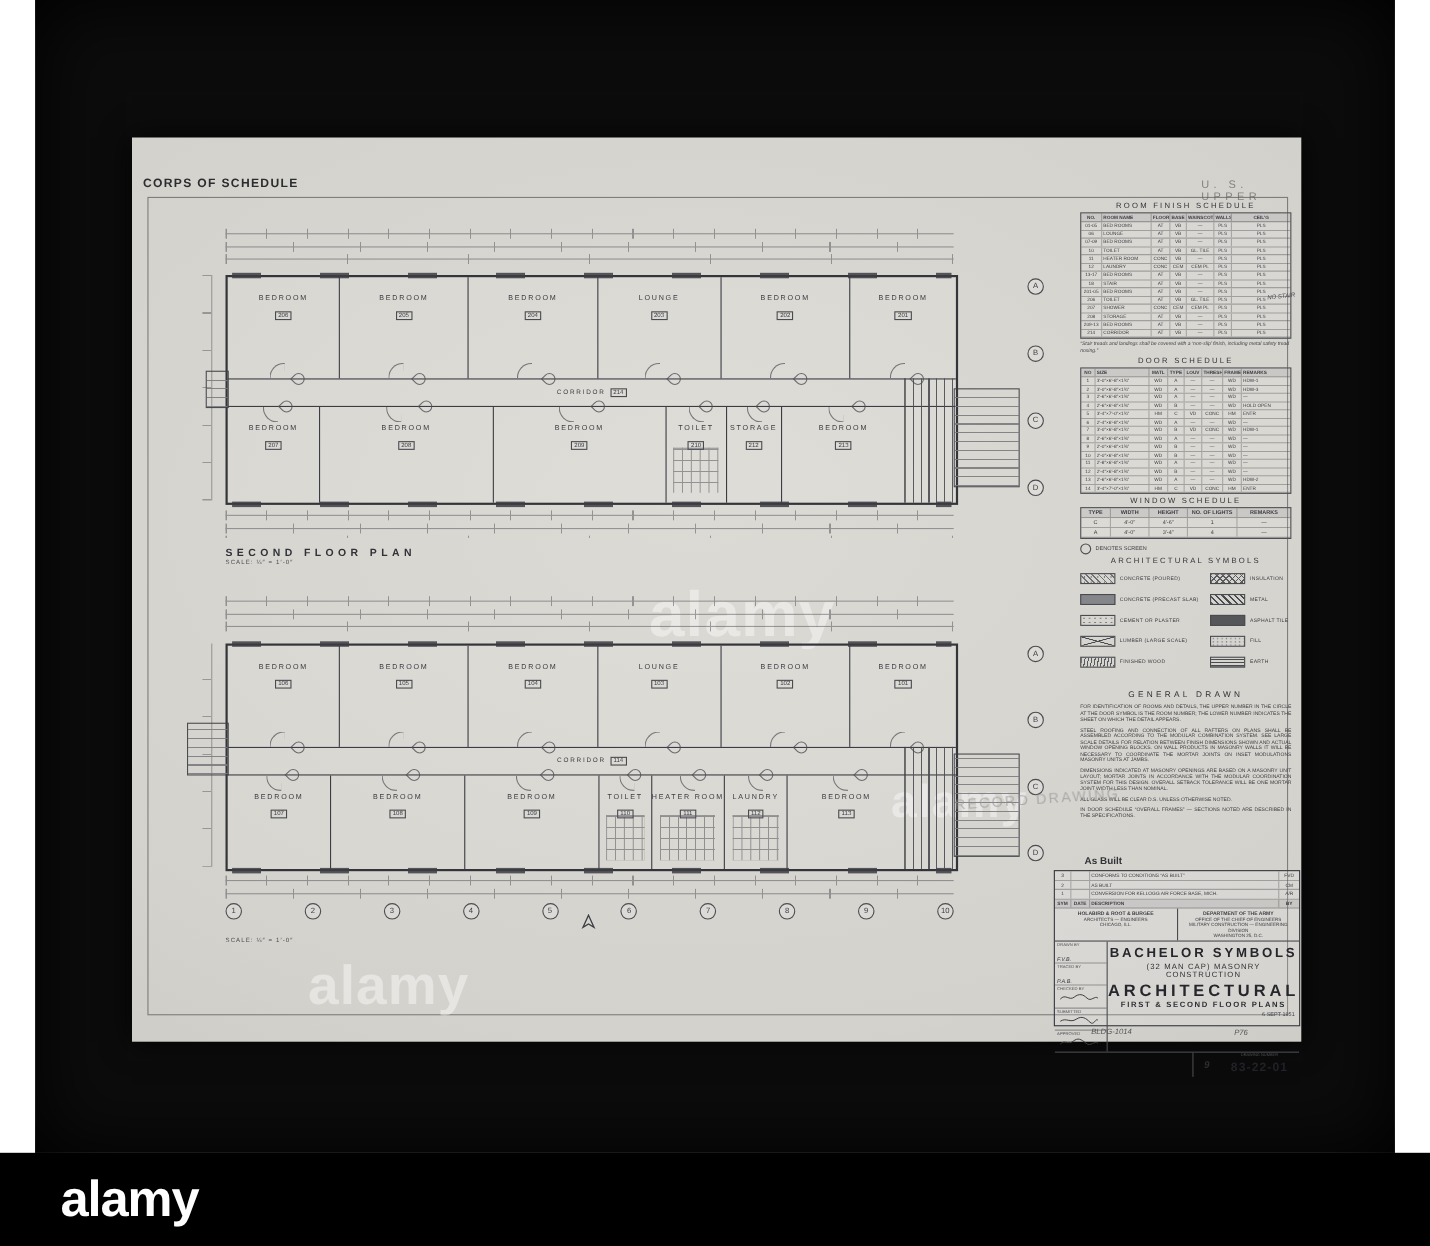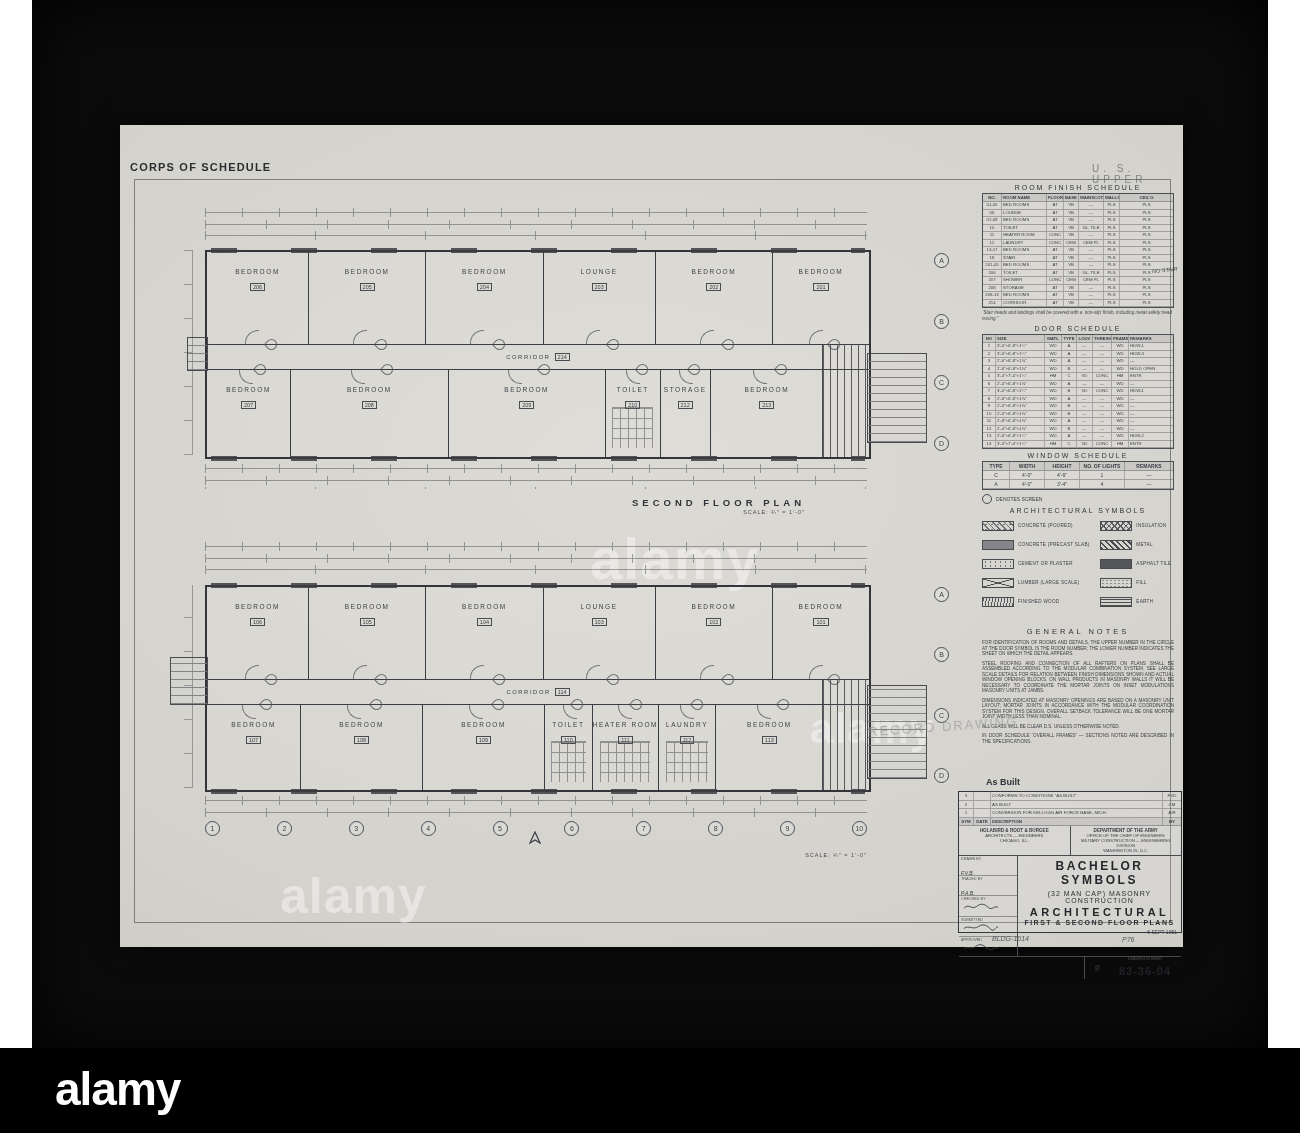--- a/index.html
+++ b/index.html
@@ -57,21 +57,21 @@
       repeating-linear-gradient(90deg,#55565c 0 1px,transparent 1px 8px),
       repeating-linear-gradient(0deg,transparent 0 9px,#55565c 9px 10px);}
   .corridor{height:24px;border-top:1.6px solid #3c3d44;border-bottom:1.6px solid #3c3d44;
     display:flex;align-items:center;justify-content:center;gap:4px;}
   .corridor .rm-name{font-size:5.8px;}
   .corridor .rm-num{margin-top:0;}
   .stair{position:absolute;right:0;top:92px;bottom:0;width:46px;border-left:1.4px solid #3c3d44;
     background:repeating-linear-gradient(90deg,#4b4c52 0 1px,transparent 1px 7px);opacity:.9;}
   .wing{position:absolute;border:1.6px solid #3c3d44;opacity:.9;
     background:repeating-linear-gradient(0deg,#7b7c80 0 1px,transparent 1px 8px);}
-  .caption{position:absolute;text-align:right;}
+  .caption{position:absolute;text-align:left;}
   .cap-main{font-size:9.5px;letter-spacing:4px;color:#313238;font-weight:bold;}
   .cap-scale{font-size:5.5px;letter-spacing:1px;margin-top:1px;color:#4a4b51;}
   .letters{position:absolute;display:flex;flex-direction:column;justify-content:space-between;}
   .bubbles{position:absolute;display:flex;justify-content:space-between;}
   .bubble{width:13px;height:13px;border:1px solid #4a4b51;border-radius:50%;font-size:7px;
     display:flex;align-items:center;justify-content:center;color:#3c3d44;background:rgba(255,255,255,.15);}
   .north{position:absolute;width:22px;text-align:center;}
   .north svg{display:block;margin:0 auto;}
   
   .panel{position:absolute;left:862px;top:56px;width:192px;}
@@ -129,21 +129,21 @@
   .firm div:first-child{font-weight:bold;font-size:4.6px;}
   .tb-main{display:flex;flex:1;}
   .stubs{width:58px;border-right:1px solid #4a4b50;display:flex;flex-direction:column;}
   .stub{flex:1;border-bottom:1px solid rgba(74,75,80,.5);padding:1px 2px;overflow:hidden;}
   .stub:last-child{border-bottom:none;}
   .stub .lab{font-size:3.8px;color:#505156;display:block;}
   .stub .val{font-size:5px;font-style:italic;color:#35363b;}
   .titles{flex:1;text-align:center;padding-top:3px;}
   .t-proj{font-size:12px;font-weight:bold;letter-spacing:2.5px;color:#26272c;}
   .t-sub{font-size:7px;letter-spacing:1px;margin-top:3px;color:#2e2f34;}
-  .t-disc{font-size:11px;font-weight:bold;letter-spacing:3.5px;margin-top:2px;color:#26272c;}
+  .t-disc{font-size:15px;font-weight:bold;letter-spacing:3.5px;margin-top:2px;color:#26272c;}
   .t-sheet{font-size:7px;font-weight:bold;letter-spacing:1.5px;margin-top:1px;color:#2e2f34;}
   .t-date{font-size:5px;text-align:right;margin:3px 4px 0 0;color:#3c3d44;}
   .tb-bottom{display:flex;height:26px;border-top:1px solid #4a4b50;}
   .appr-box{flex:1;border-right:1px solid #4a4b50;}
   .num-box{width:96px;display:flex;align-items:center;}
   .sheet-no{width:24px;font-size:9px;font-style:italic;font-weight:bold;text-align:center;color:#2c2d32;}
   .dwg{flex:1;text-align:center;}
   .dwg .lab{font-size:3.6px;display:block;color:#505156;}
   .dwg .no{font-size:11px;font-weight:bold;letter-spacing:1px;color:#212227;}
   .hand{position:absolute;font-size:7px;font-style:italic;color:#55565a;}
@@ -832,21 +832,21 @@
             <span class="sw sw-fill"></span>
             <span>FILL</span>
           </div>
 
           <div class="symitem">
             <span class="sw sw-earth"></span>
             <span>EARTH</span>
           </div>
         </div>
 
-      <div class="gn-title">GENERAL NOTES</div>
+      <div class="gn-title">GENERAL DRAWN</div>
       <div class="gn">
 
       <p>FOR IDENTIFICATION OF ROOMS AND DETAILS, THE UPPER NUMBER IN THE CIRCLE AT THE DOOR SYMBOL IS THE ROOM NUMBER; THE LOWER NUMBER INDICATES THE SHEET ON WHICH THE DETAIL APPEARS.</p>
           <p>STEEL ROOFING AND CONNECTION OF ALL RAFTERS ON PLANS SHALL BE ASSEMBLED ACCORDING TO THE MODULAR COMBINATION SYSTEM. SEE LARGE SCALE DETAILS FOR RELATION BETWEEN FINISH DIMENSIONS SHOWN AND ACTUAL WINDOW OPENING BLOCKS. ON WALL PRODUCTS IN MASONRY WALLS IT WILL BE NECESSARY TO COORDINATE THE MORTAR JOINTS ON INSET MODULATIONS MASONRY UNITS AT JAMBS.</p>
           <p>DIMENSIONS INDICATED AT MASONRY OPENINGS ARE BASED ON A MASONRY UNIT LAYOUT; MORTAR JOINTS IN ACCORDANCE WITH THE MODULAR COORDINATION SYSTEM FOR THIS DESIGN. OVERALL SETBACK TOLERANCE WILL BE ONE MORTAR JOINT WIDTH LESS THAN NOMINAL.</p>
           <p>ALL GLASS WILL BE CLEAR D.S. UNLESS OTHERWISE NOTED.</p>
           <p>IN DOOR SCHEDULE “OVERALL FRAMES” — SECTIONS NOTED ARE DESCRIBED IN THE SPECIFICATIONS.</p>
         </div>
     </div>
 
@@ -934,21 +934,21 @@
           <div class="t-sheet">FIRST &amp; SECOND FLOOR PLANS</div>
           <div class="t-date">6 SEPT 1951</div>
         </div>
       </div>
       <div class="tb-bottom">
         <div class="appr-box"></div>
         <div class="num-box">
           <div class="sheet-no">9</div>
           <div class="dwg">
             <span class="lab">DRAWING NUMBER</span>
-            <span class="no">83-36-04</span>
+            <span class="no">83-22-01</span>
           </div>
         </div>
       </div>
     </div>
     <div class="hand" style="left:872px;top:810px;">BLDG-1014</div>
     <div class="hand" style="left:1002px;top:811px;">P76</div>
   </div>
 </div>
 
 <div class="bar">

